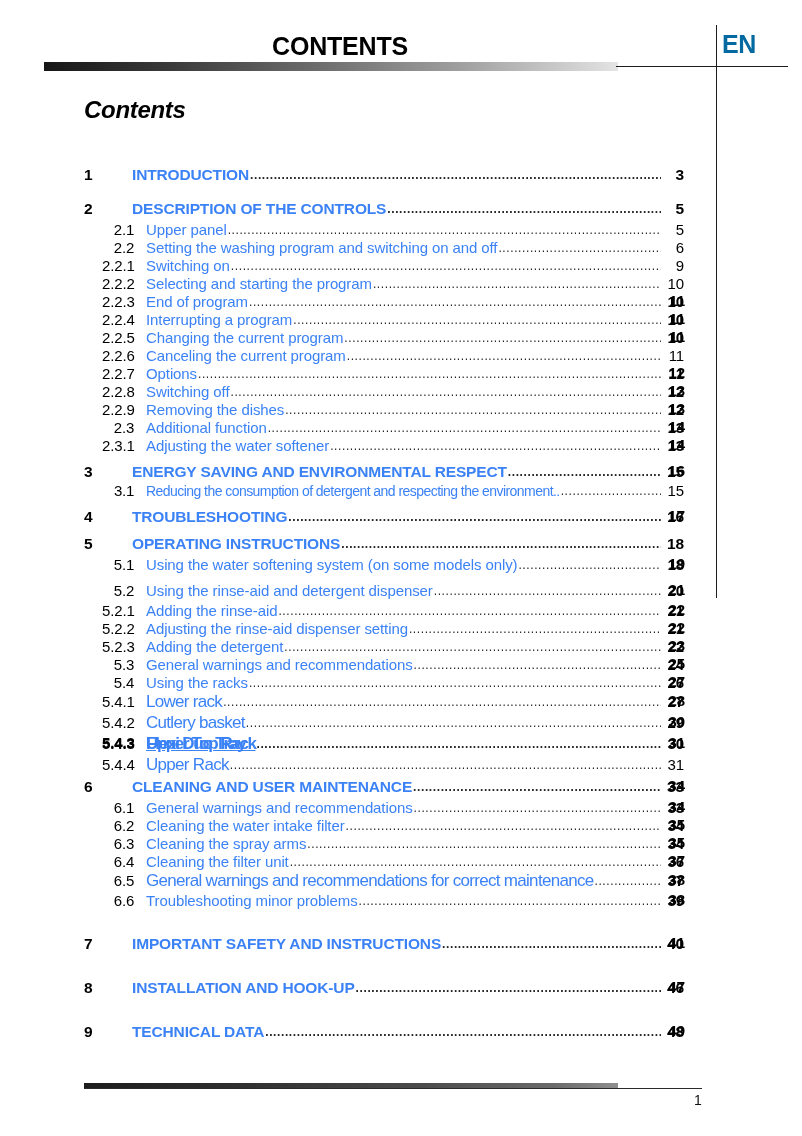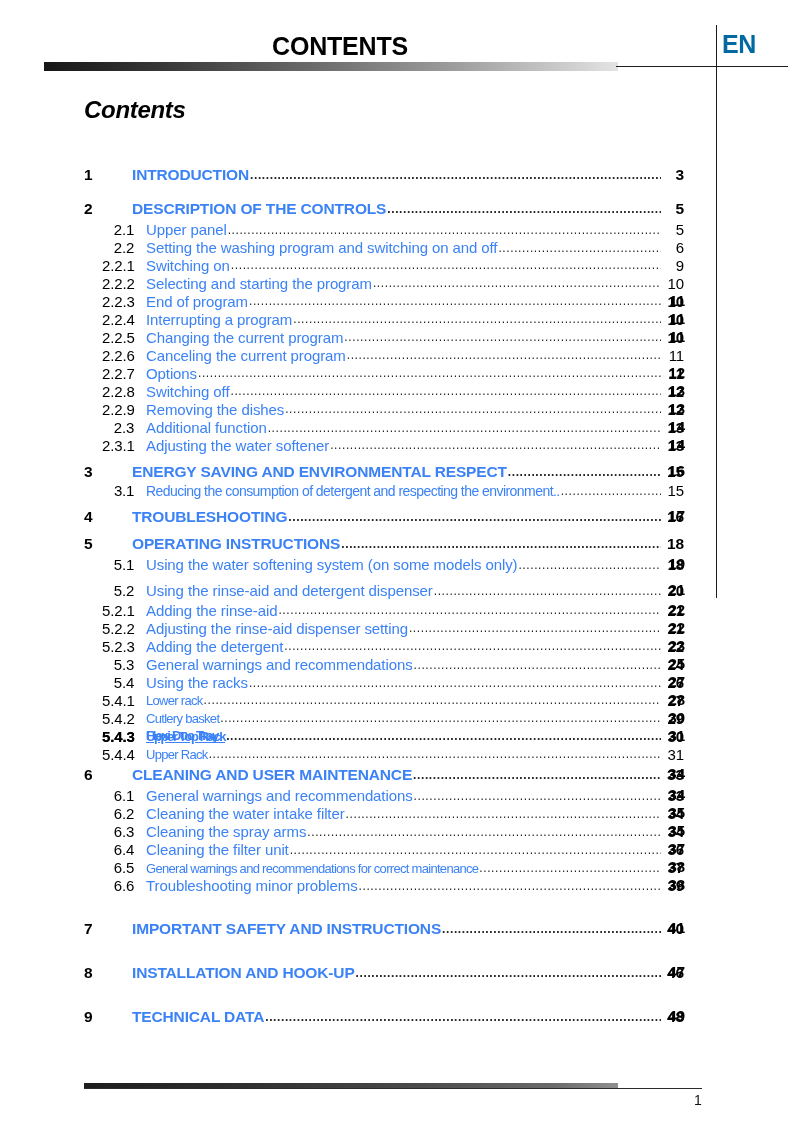--- a/index.html
+++ b/index.html
@@ -118,28 +118,28 @@
   .lvl1 { font-size: 15.5px; font-weight: bold; letter-spacing: -0.15px; }
   .lvl1 .toc-num { width: 48px; }
   .lvl1 .toc-page { min-width: 22px; }
 
   
   .lvl2 { font-size: 15px; font-weight: normal; letter-spacing: -0.1px; }
   .lvl2 .toc-num { width: 62px; padding-left: 18px; box-sizing: border-box; text-align: center; }
   .lvl2 .toc-page { min-width: 22px; }
 
   
-  .lvl3 { font-size: 15px; font-weight: normal; letter-spacing: -0.1px; align-items: center; }
+  .lvl3 { font-size: 15px; font-weight: normal; letter-spacing: -0.1px; }
   .lvl3 .toc-num { width: 62px; padding-left: 18px; box-sizing: border-box; }
   .lvl3 .toc-page { min-width: 22px; }
 
   .bold-page .toc-page { font-weight: bold; }
   .condensed .toc-label { font-size: 14px; letter-spacing: -0.55px; }
   .condensed .toc-num { letter-spacing: -0.3px; }
-  .squeeze .toc-label { letter-spacing: -0.7px; font-size: 13px; }
+  .squeeze .toc-label { letter-spacing: -0.7px; font-size: 17px; }
 
   
   .gap-lg { margin-top: 16px; }
   .gap-md { margin-top: 9px; }
   .gap-sm { margin-top: 3px; }
   .gap-xs { margin-top: 1px; }
   .gap-xl { margin-top: 26px; }
 
   
   .overlap-row { position: relative; }

